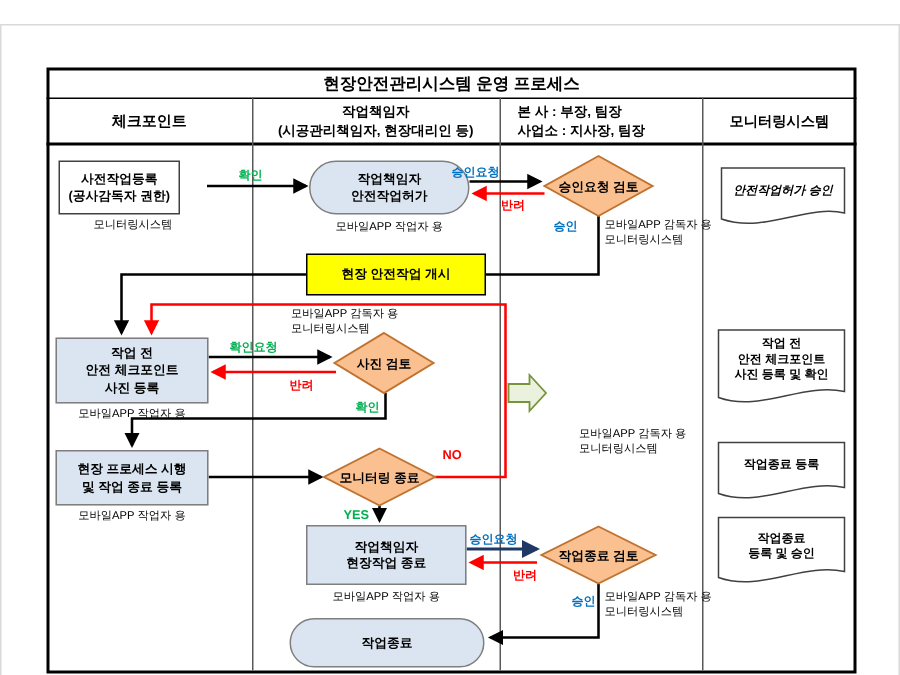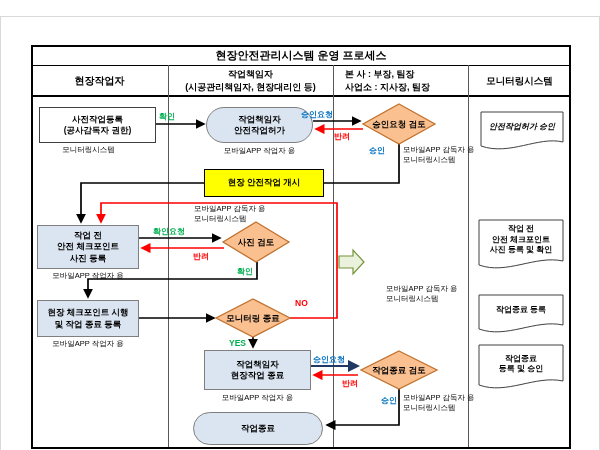--- a/index.html
+++ b/index.html
@@ -31,21 +31,21 @@
 <div id="canvas">
 
   <div class="frame" style="left:30px;top:28px;width:540px;height:404px;"></div>
   <div class="hline" style="left:30px;top:48px;width:540px;height:1px;"></div>
   <div class="hline" style="left:30px;top:78px;width:540px;height:2px;"></div>
   <div class="gridline" style="left:167px;top:48px;width:1px;height:382px;"></div>
   <div class="gridline" style="left:332px;top:48px;width:1px;height:382px;"></div>
   <div class="gridline" style="left:467px;top:48px;width:1px;height:382px;"></div>
 
   <div class="hdr" style="left:30px;top:28px;width:540px;height:20px;font-size:11px;">현장안전관리시스템 운영 프로세스</div>
-  <div class="hdr" style="left:30px;top:49px;width:137px;height:30px;font-size:10px;">현장작업자</div>
+  <div class="hdr" style="left:30px;top:49px;width:137px;height:30px;font-size:10px;">체크포인트</div>
   <div class="hdr" style="left:167px;top:49px;width:165px;height:30px;font-size:9px;">작업책임자
 (시공관리책임자, 현장대리인 등)</div>
   <div class="hdr" style="left:332px;top:49px;width:135px;height:30px;font-size:9px;text-align:left;justify-content:flex-start;padding-left:12px;">본  사 : 부장, 팀장
 사업소 : 지사장, 팀장</div>
   <div class="hdr" style="left:467px;top:49px;width:103px;height:30px;font-size:9.5px;">모니터링시스템</div>
 
   <svg class="overlay" width="600" height="450" viewBox="0 0 600 450">
     <defs>
       <marker id="ab" markerWidth="7" markerHeight="7" refX="5" refY="3" orient="auto">
           <path d="M0,0 L6,3 L0,6 Z" fill="#000"></path>
@@ -79,21 +79,21 @@
     <polygon points="398,334 436,353 398,372 360,353" fill="#FAC090" stroke="#c0722f" stroke-width="1.3"></polygon>
 
     <polygon points="338,239 352,239 352,233 363,245 352,257 352,251 338,251" fill="#eaf1dd" stroke="#77933c" stroke-width="1.2"></polygon>
 
     <path d="M480,95 H562 V125 C537,119 509,139 480,129 Z" fill="#fff" stroke="#404040" stroke-width="1"></path>
     <path d="M478,203 H562 V244 C534,238 506,258 478,248 Z" fill="#fff" stroke="#404040" stroke-width="1"></path>
     <path d="M478,278 H562 V308 C534,302 506,322 478,312 Z" fill="#fff" stroke="#404040" stroke-width="1"></path>
     <path d="M478,328 H562 V364 C534,358 506,378 478,368 Z" fill="#fff" stroke="#404040" stroke-width="1"></path>
   </svg>
 
-  <div class="node" style="left:38px;top:90px;width:117px;height:36px;background:#fff;border:1px solid #404040;">사전작업등록
+  <div class="node" style="left:38px;top:90px;width:81px;height:36px;background:#fff;border:1px solid #404040;">사전작업등록
 (공사감독자 권한)</div>
   <div class="caption" style="left:38px;top:128px;width:99px;">모니터링시스템</div>
 
   <div class="node blue-node stadium" style="left:205px;top:90px;width:107px;height:36px;">작업책임자
 안전작업허가</div>
   <div class="caption" style="left:205px;top:129px;width:107px;">모바일APP 작업자 용</div>
 
   <div class="dtext" style="left:362px;top:100px;width:72px;height:14px;">승인요청 검토</div>
   <div class="caption left" style="left:402px;top:128px;">모바일APP 감독자 용</div>
   <div class="caption left" style="left:402px;top:138px;">모니터링시스템</div>
@@ -105,21 +105,21 @@
 사진 등록</div>
   <div class="caption" style="left:36px;top:254px;width:102px;">모바일APP 작업자 용</div>
 
   <div class="dtext" style="left:222px;top:218px;width:66px;height:14px;">사진 검토</div>
   <div class="caption left" style="left:193px;top:187px;">모바일APP 감독자 용</div>
   <div class="caption left" style="left:193px;top:197px;">모니터링시스템</div>
 
   <div class="caption left" style="left:385px;top:267px;">모바일APP 감독자 용</div>
   <div class="caption left" style="left:385px;top:277px;">모니터링시스템</div>
 
-  <div class="node blue-node" style="left:36px;top:283px;width:102px;height:37px;">현장 체크포인트 시행
+  <div class="node blue-node" style="left:36px;top:283px;width:102px;height:37px;">현장 프로세스 시행
 및 작업 종료 등록</div>
   <div class="caption" style="left:36px;top:322px;width:102px;">모바일APP 작업자 용</div>
 
   <div class="dtext" style="left:215px;top:294px;width:74px;height:14px;">모니터링 종료</div>
 
   <div class="node blue-node" style="left:203px;top:333px;width:107px;height:40px;">작업책임자
 현장작업 종료</div>
   <div class="caption" style="left:203px;top:376px;width:107px;">모바일APP 작업자 용</div>
 
   <div class="dtext" style="left:360px;top:346px;width:76px;height:14px;">작업종료 검토</div>

